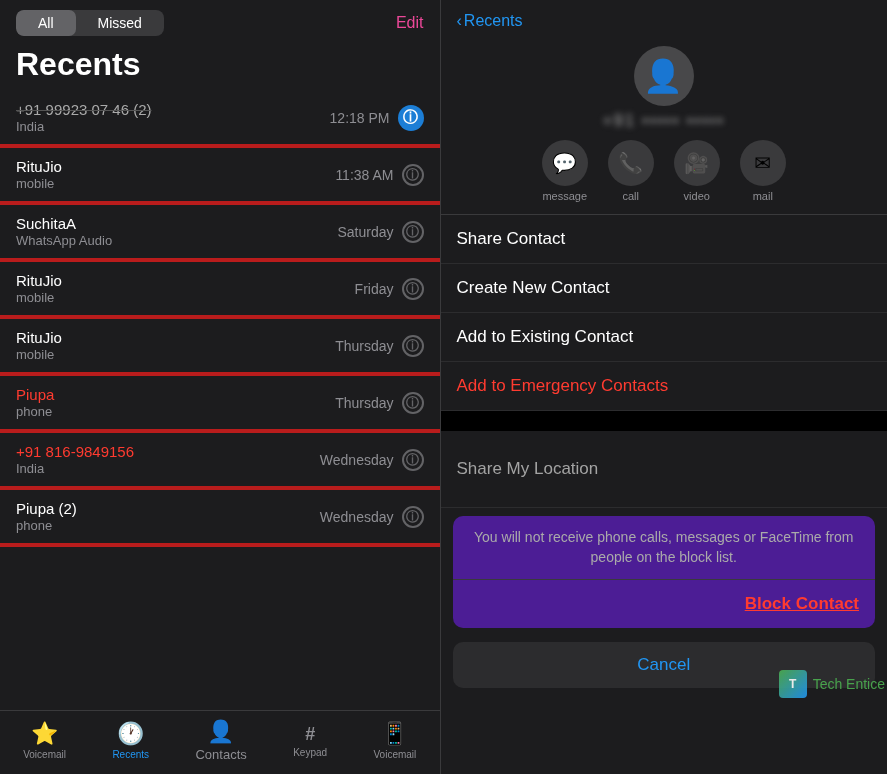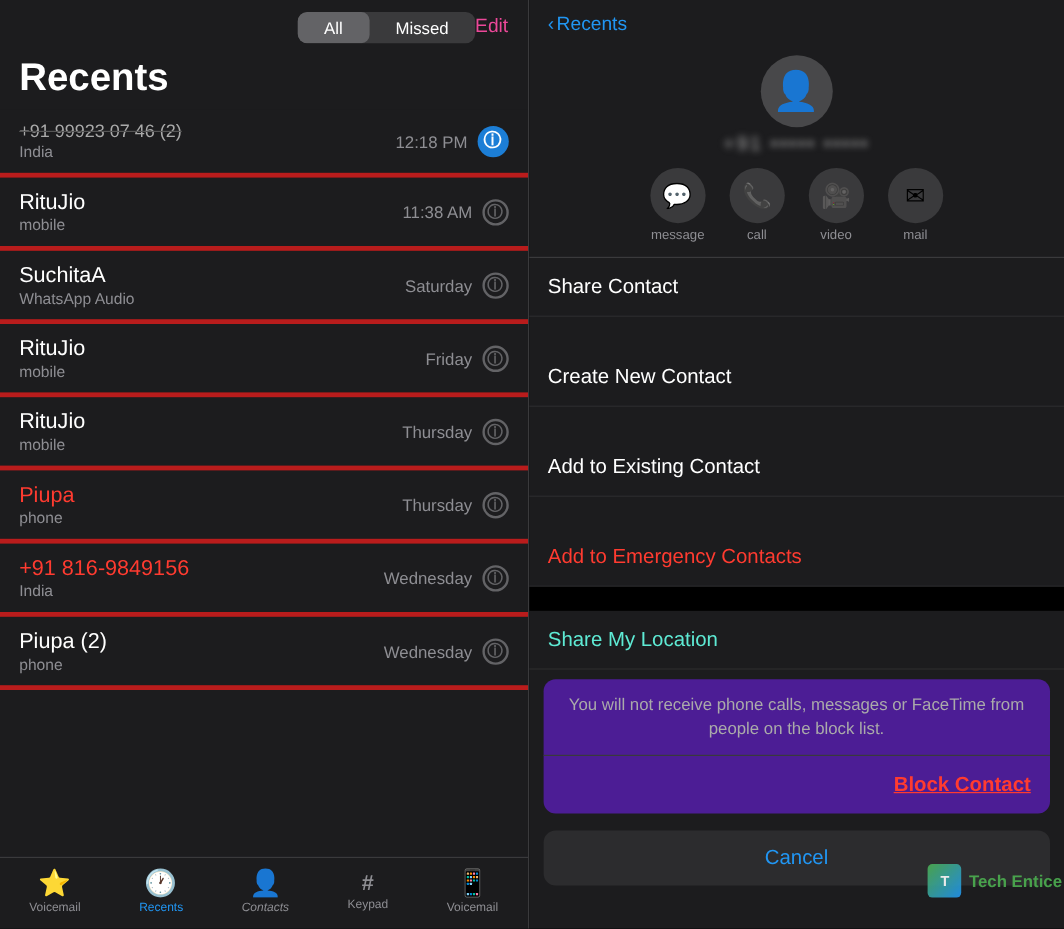--- a/index.html
+++ b/index.html
@@ -17,21 +17,21 @@
       width: 440px;
       height: 774px;
       background: #1c1c1e;
       display: flex;
       flex-direction: column;
       overflow: hidden;
     }
 
     .top-bar {
       display: flex;
-      justify-content: flex-end;
+      justify-content: space-between;
       align-items: center;
       padding: 10px 16px 6px;
     }
 
     .tab-group {
       display: flex;
       background: #3a3a3c;
       border-radius: 8px;
       overflow: hidden;
     }
@@ -75,21 +75,21 @@
       padding: 10px 16px;
       border-bottom: 4px solid #b91c1c;
       position: relative;
     }
 
     .call-item-left {
       flex: 1;
     }
 
     .call-name {
-      font-size: 18px;
+      font-size: 15px;
       color: #fff;
       font-weight: 400;
     }
     .call-name.red { color: #ff3b30; }
     .call-name.rednum { color: #ff3b30; }
 
     .call-sub {
       font-size: 13px;
       color: #8e8e93;
       margin-top: 1px;
@@ -255,44 +255,43 @@
 
     .action-btn-label {
       font-size: 11px;
       color: #8e8e93;
     }
 
     
     .rp-menu {
       display: flex;
       flex-direction: column;
-      gap: 26px;
     }
 
     .menu-item {
       padding: 14px 16px;
       font-size: 17px;
       color: #fff;
       border-bottom: 1px solid #2c2c2e;
       cursor: pointer;
     }
 
     .menu-item.red-item {
       color: #ff3b30;
     }
 
     .menu-section-gap {
       height: 20px;
       background: #000;
     }
 
     .share-location-item {
-      padding: 14px 16px;
+      padding: 28px 16px;
       font-size: 17px;
-      color: #5eead4;
+      color: #a3a3a3;
       border-bottom: 1px solid #2c2c2e;
       cursor: pointer;
     }
 
     
     .block-section {
       margin-top: 4px;
       background: #4c1d95;
       border-radius: 10px;
       margin: 8px 12px;
@@ -439,21 +438,21 @@
     <div class="bottom-tab">
       <span class="tab-icon">⭐</span>
       <span style="font-size:10px;color:#8e8e93;">Voicemail</span>
     </div>
     <div class="bottom-tab active">
       <span class="tab-icon">🕐</span>
       <span style="font-size:10px;color:#2196f3;">Recents</span>
     </div>
     <div class="bottom-tab">
       <span class="tab-icon">👤</span>
-      <span style="font-size:10px;color:#8e8e93;font-style:italic;">Contacts</span>
+      <span style="font-size:13px;color:#8e8e93;">Contacts</span>
     </div>
     <div class="bottom-tab">
       <span class="tab-icon" style="font-size:18px;font-weight:600;">#</span>
       <span style="font-size:10px;color:#8e8e93;">Keypad</span>
     </div>
     <div class="bottom-tab">
       <span class="tab-icon">📱</span>
       <span style="font-size:10px;color:#8e8e93;">Voicemail</span>
     </div>
   </div>
@@ -513,17 +512,17 @@
       <span>Block Contact</span>
 
     </div>
   </div>
 
   <div style="margin: 6px 12px; background:#2c2c2e; border-radius:10px; text-align:center; padding:13px; font-size:17px; color:#2196f3; cursor:pointer; font-weight:400; position:relative;">
     <span>Cancel</span>
     
     <div style="position:absolute; right:-10px; bottom:-10px; display:flex; align-items:center; gap:6px; opacity:0.9;">
       <div style="width:28px; height:28px; background:linear-gradient(135deg,#4CAF50,#2196F3); border-radius:4px; display:flex; align-items:center; justify-content:center; color:#fff; font-size:12px; font-weight:700;">T</div>
-      <span style="color:#4CAF50; font-size:14px; font-weight:700;">Tech Entice</span>
+      <span style="color:#4CAF50; font-size:14px; font-weight:400;">Tech Entice</span>
     </div>
   </div>
 
 </div>
 
 </body></html>

